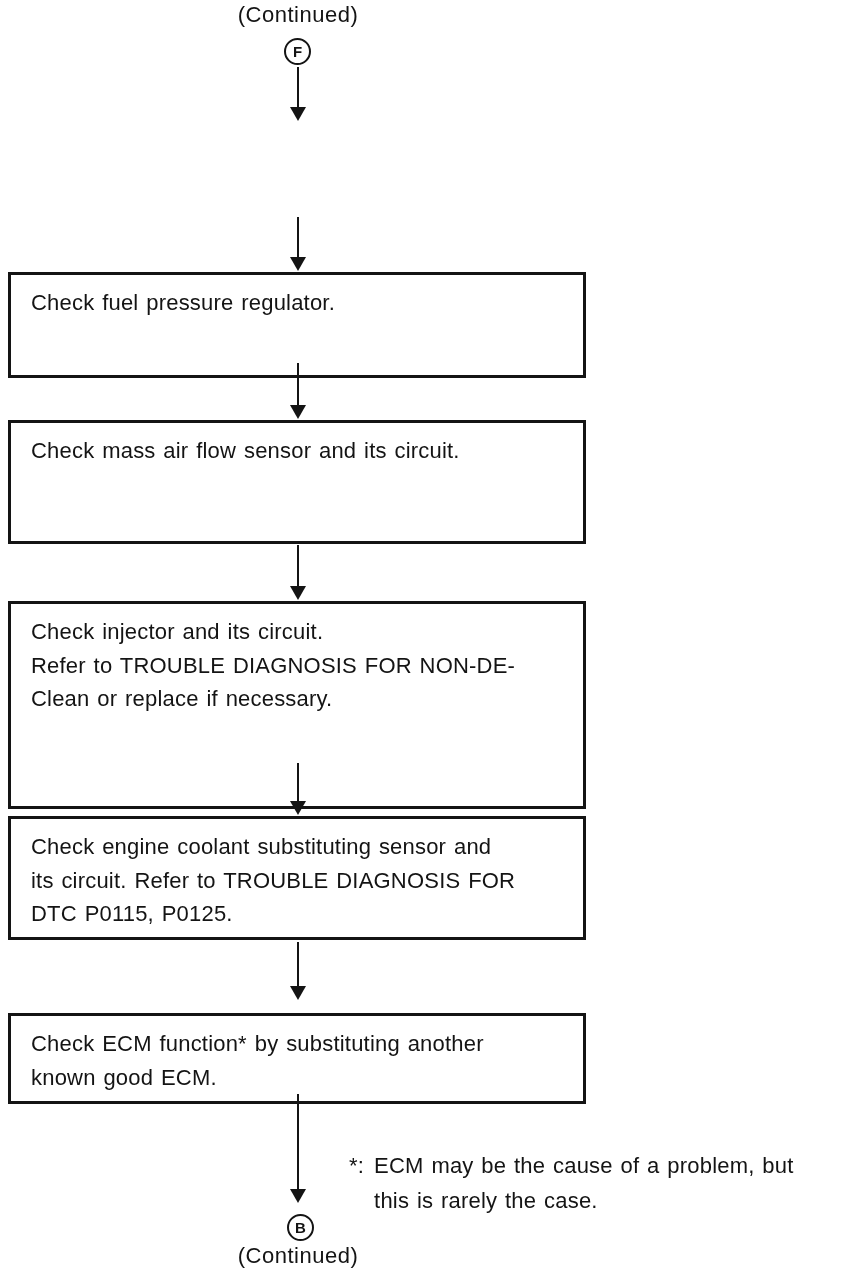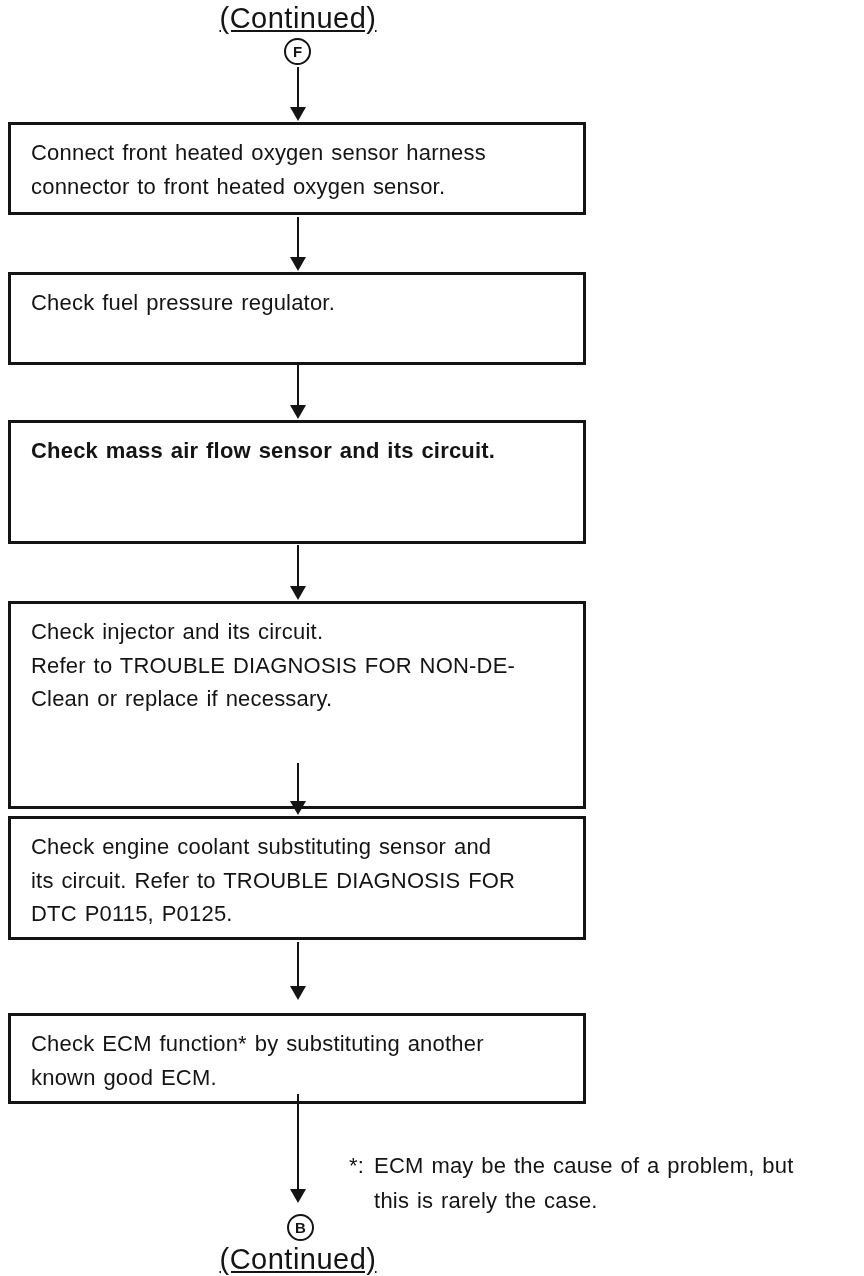--- a/index.html
+++ b/index.html
@@ -11,23 +11,22 @@
     background: #ffffff;
     font-family: "Liberation Sans", "DejaVu Sans", sans-serif;
     color: #141414;
     overflow: hidden;
   }
   .continued {
     position: absolute;
     left: 148px;
     width: 300px;
     text-align: center;
-    font-size: 29px;
+    font-size: 22px;
     letter-spacing: 0.5px;
-    text-decoration: underline;
   }
   .continued-top { top: 2px; }
   .continued-bottom { top: 1243px; }
   .connector {
     position: absolute;
     width: 27px;
     height: 27px;
     border: 2.5px solid #141414;
     border-radius: 50%;
     display: flex;
@@ -75,22 +74,22 @@
     width: 578px;
     border: 3px solid #141414;
     background: #ffffff;
     padding: 11px 16px 0 20px;
     font-size: 22px;
     line-height: 33.5px;
     letter-spacing: 0.2px;
     word-spacing: 1.5px;
   }
   .b1 { top: 122px;  height: 93px; }
-  .b2 { top: 272px;  height: 93px; }
-  .b3 { top: 420px;  height: 124px; font-weight: bold; }
+  .b2 { top: 272px;  height: 106px; }
+  .b3 { top: 420px;  height: 124px; }
   .b4 { top: 601px;  height: 208px; }
   .b5 { top: 816px;  height: 124px; }
   .b6 { top: 1013px; height: 91px; }
   .footnote {
     position: absolute;
     left: 349px;
     top: 1149px;
     display: flex;
     font-size: 22px;
     line-height: 34.5px;
@@ -108,24 +107,20 @@
 
   <div class="connector connector-f">
     <span>F</span>
   </div>
 
   <div class="arrow a1">
       <div class="line"></div>
       <div class="head"></div>
     </div>
 
-  <div class="step-box b1">
-    <div>Connect front heated oxygen sensor harness</div>
-    <div>connector to front heated oxygen sensor.</div>
-  </div>
 
   <div class="arrow a2">
       <div class="line"></div>
       <div class="head"></div>
     </div>
 
   <div class="step-box b2">
     <div>Check fuel pressure regulator.</div>
   </div>
 

